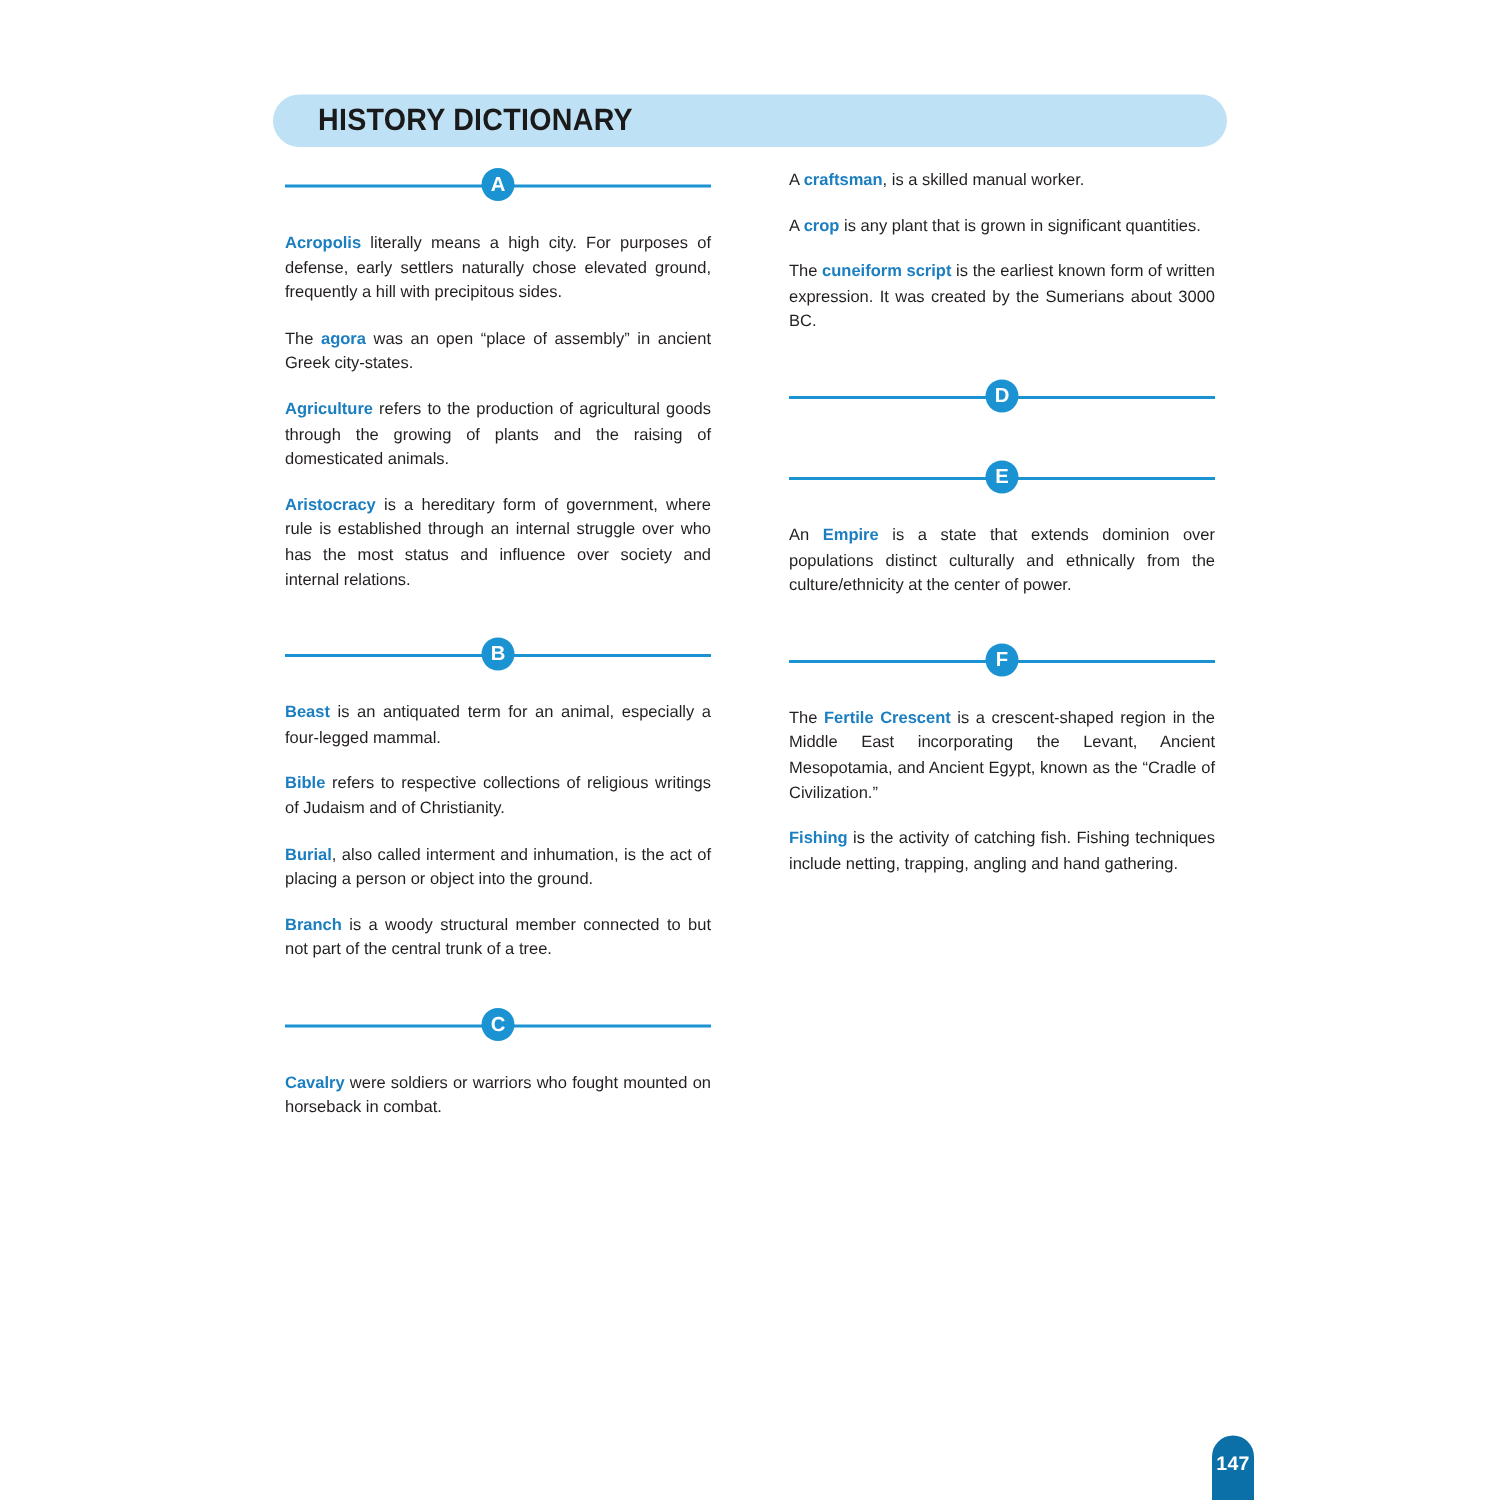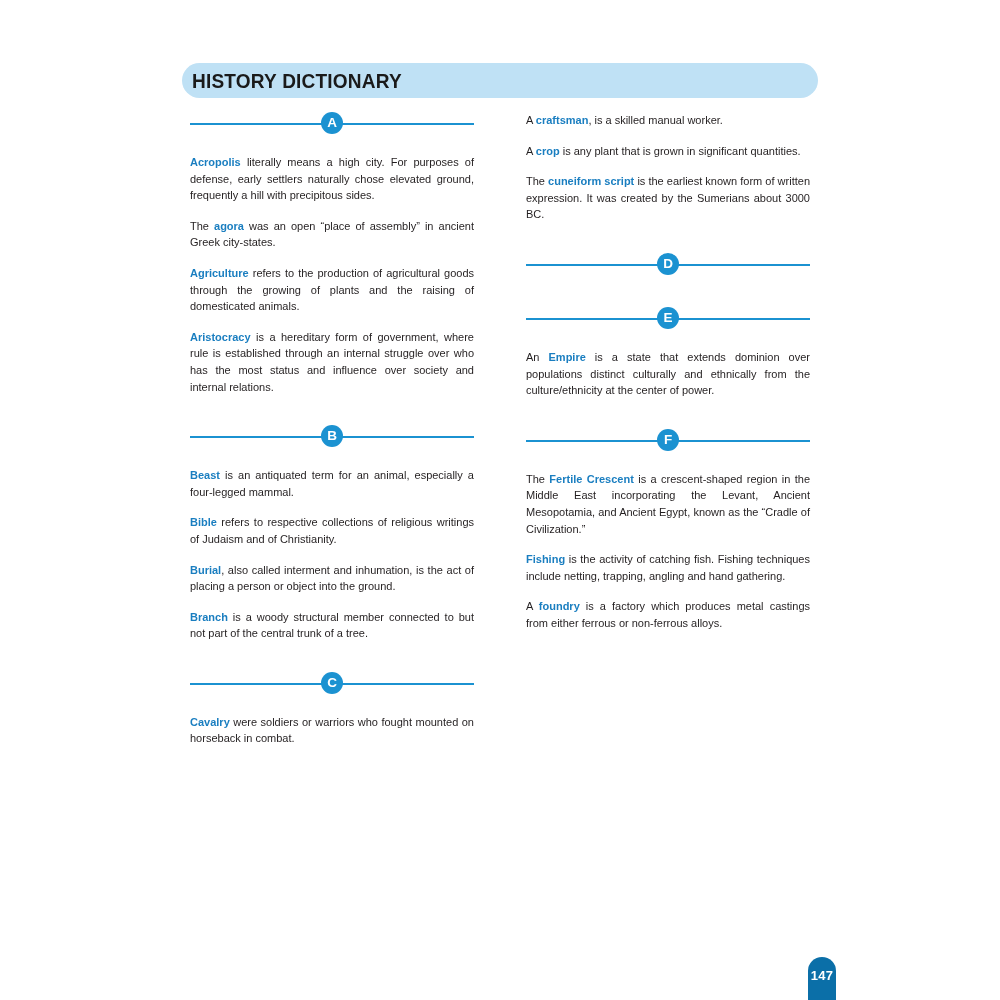--- a/index.html
+++ b/index.html
@@ -23,21 +23,21 @@
     left: 182px;
     top: 63px;
     width: 636px;
     height: 35px;
     background: #bfe1f5;
     border-radius: 18px;
     box-sizing: border-box;
   }
   .header-title {
     position: absolute;
-    left: 10px;
+    left: 30px;
     top: 50%;
     transform: translateY(-52%);
     font-size: 20.5px;
     font-weight: bold;
     letter-spacing: 0.2px;
     color: #1a1a1a;
     font-family: "Liberation Sans Narrow", "Liberation Sans", sans-serif;
     transform-origin: left center;
     white-space: nowrap;
   }
@@ -203,19 +203,18 @@
         </div>
       </div>
       <div class="section">
         <div class="divider">
           <div class="rule"></div>
           <div class="bubble">F</div>
         </div>
         <div class="entries">
           <p class="entry"><span>The </span><span class="term">Fertile Crescent</span><span> is a crescent-shaped region in the Middle East incorporating the Levant, Ancient Mesopotamia, and Ancient Egypt, known as the “Cradle of Civilization.”</span></p>
           <p class="entry"><span></span><span class="term">Fishing</span><span> is the activity of catching fish. Fishing techniques include netting, trapping, angling and hand gathering.</span></p>
-          <p class="entry"><span>A </span><span class="term">foundry</span><span> is a factory which produces metal castings from either ferrous or non-ferrous alloys.</span></p>
         </div>
       </div>
     </div>
 </div>
 
 <div class="page-tab">147</div>
 
 </body></html>

